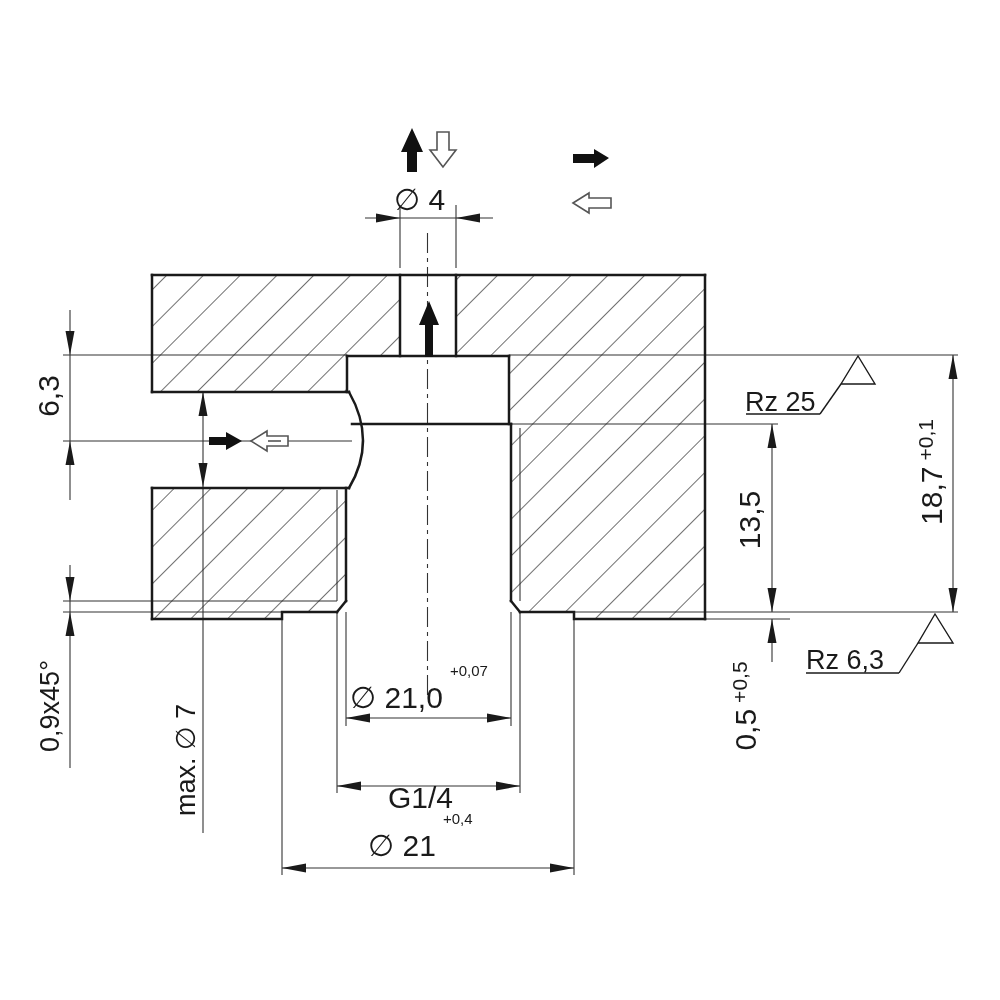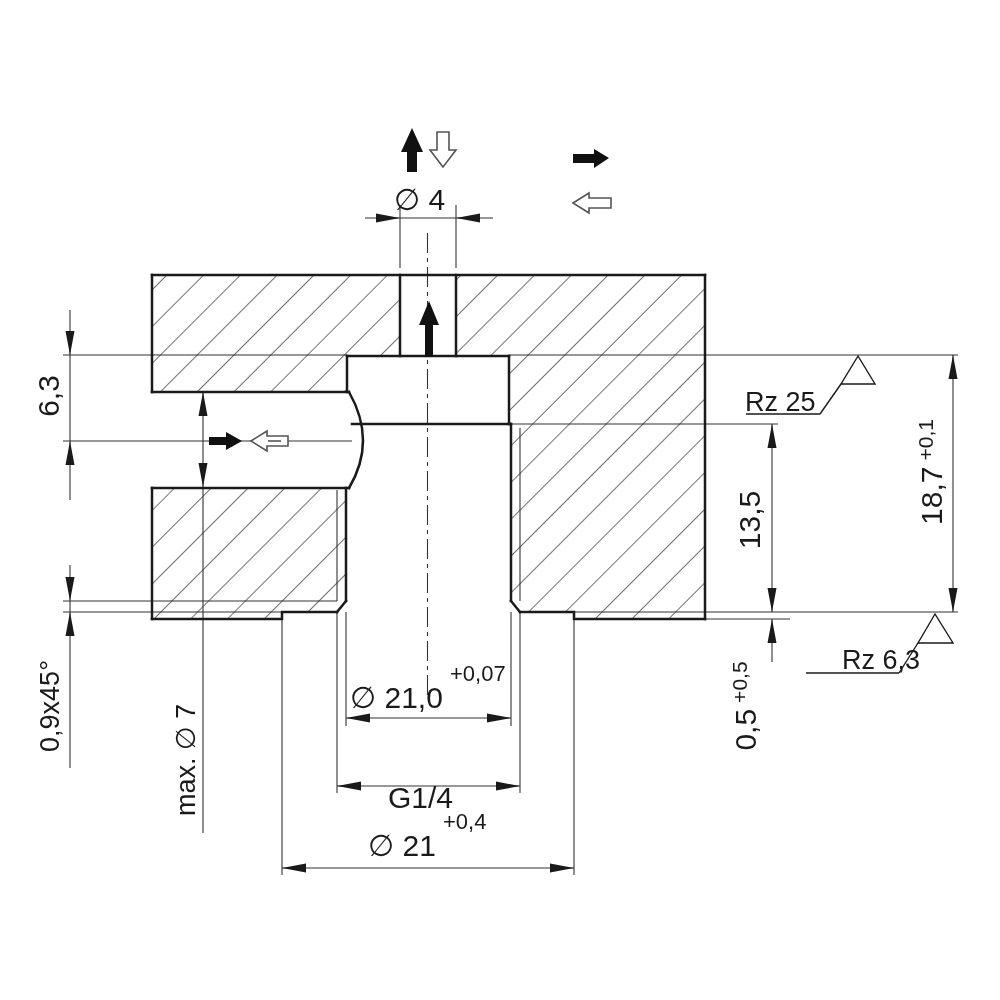--- a/index.html
+++ b/index.html
@@ -2,21 +2,21 @@
 <html><head>
 <meta charset="utf-8">
 <style>
   html,body{margin:0;padding:0;background:#fff;}
   #stage{position:relative;width:1000px;height:1000px;background:#ffffff;
          font-family:"Liberation Sans","DejaVu Sans",sans-serif;color:#1a1a1a;overflow:hidden;}
   #drawing{position:absolute;left:0;top:0;}
   .lbl{position:absolute;white-space:nowrap;line-height:1;color:#1a1a1a;}
   .fs30{font-size:30px;}
   .fs28{font-size:27px;}
-  .fs21{font-size:22px;text-align:center;}
+  .fs21{font-size:15px;text-align:center;}
   .rot{transform:translate(-50%,-50%) rotate(-90deg);transform-origin:center center;}
   .sup{font-size:21px;vertical-align:9px;margin-left:6px;}
   .legendrow{letter-spacing:0.5px;}
 </style>
 </head>
 <body>
 
 <div id="stage">
 
   <svg id="drawing" width="1000" height="1000" viewBox="0 0 1000 1000">
@@ -182,15 +182,15 @@
   <div class="lbl fs30" style="left:368px;top:831px;">∅ 21</div>
   <div class="lbl fs21" style="left:443px;top:811px;">+0,4</div>
 
   <div class="lbl fs30 rot" style="left:750px;top:520px;">13,5</div>
 
   <div class="lbl rot" style="left:931px;top:472px;font-size:30px;"><span>18,7</span><span class="sup">+0,1</span></div>
 
   <div class="lbl rot" style="left:745px;top:706px;font-size:30px;"><span>0,5</span><span class="sup">+0,5</span></div>
 
   <div class="lbl fs28" style="left:745px;top:389px;">Rz 25</div>
-  <div class="lbl fs28" style="left:806px;top:647px;margin-left:36px;">Rz  6,3</div>
+  <div class="lbl fs28" style="left:806px;top:647px;">Rz  6,3</div>
 
 </div>
 
 </body></html>

